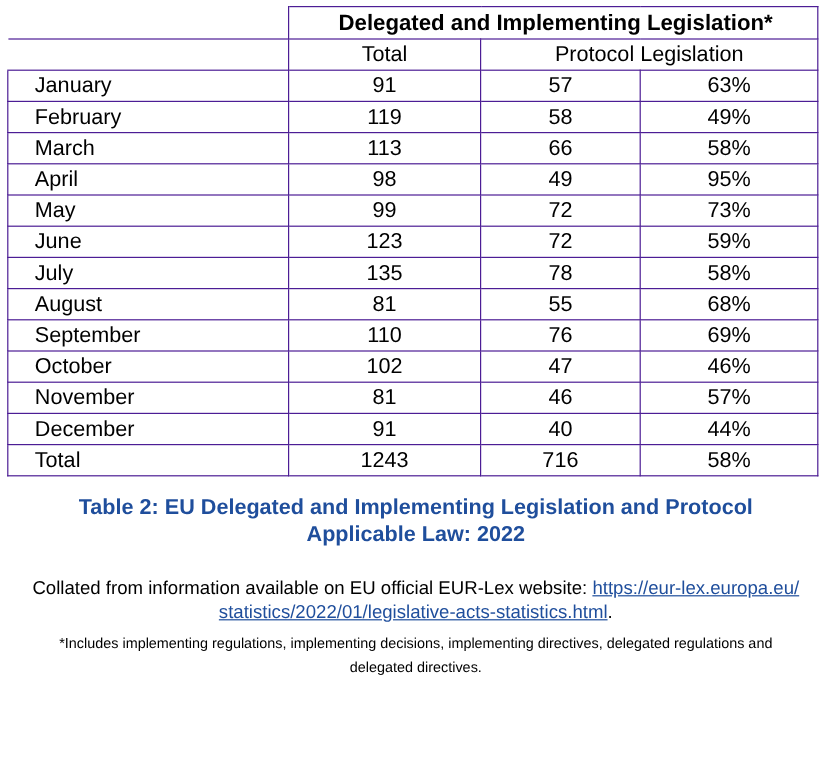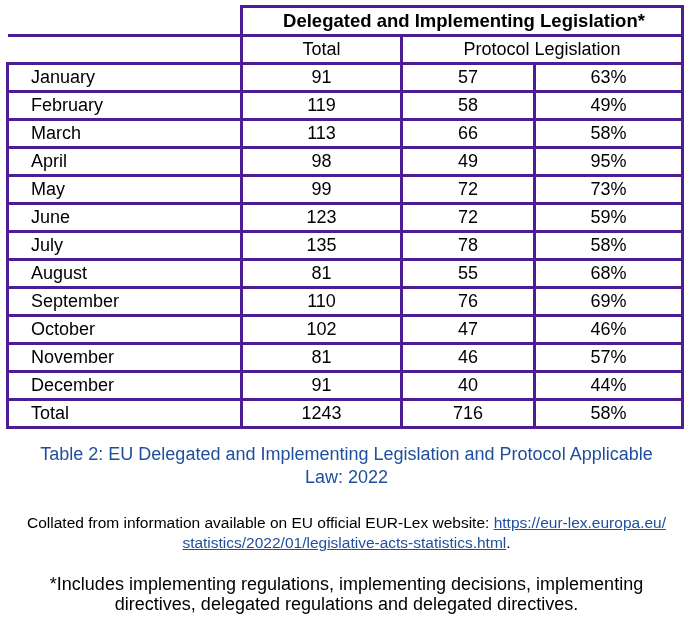--- a/index.html
+++ b/index.html
@@ -20,21 +20,21 @@
     position: relative;
     box-sizing: border-box;
   }
   table.stats {
     border-collapse: collapse;
     width: 675px;
     margin: 5px 0 0 6px;
     table-layout: fixed;
   }
   table.stats td, table.stats th {
-    border: 3px solid #4c1d95;
+    border: 1px solid #4c1d95;
     font-size: 18px;
     font-weight: normal;
     padding: 2px 4px;
     height: 26px;
     box-sizing: border-box;
     text-align: center;
     vertical-align: middle;
   }
   table.stats td.month {
     text-align: left;
@@ -63,42 +63,42 @@
   }
   .total-row td {
     font-weight: bold;
   }
 
   .caption {
     margin: 14px auto 0 auto;
     width: 620px;
     text-align: center;
     color: #1F4E9C;
-    font-weight: normal;
+    font-weight: bold;
     font-size: 18px;
     line-height: 23px;
   }
   .source {
     margin: 24px auto 0 auto;
     width: 640px;
     text-align: center;
     font-size: 15.5px;
     line-height: 20px;
     color: #000000;
   }
   .source a {
     color: #1F4E9C;
     text-decoration: underline;
     word-break: break-all;
   }
   .footnote {
-    margin: 21px auto 0 auto;
+    margin: 5px auto 0 auto;
     width: 620px;
     text-align: center;
-    font-size: 18px;
+    font-size: 12px;
     line-height: 20px;
   }
 </style>
 </head>
 <body>
 
 <div class="page">
 
   <table class="stats">
     <colgroup>

